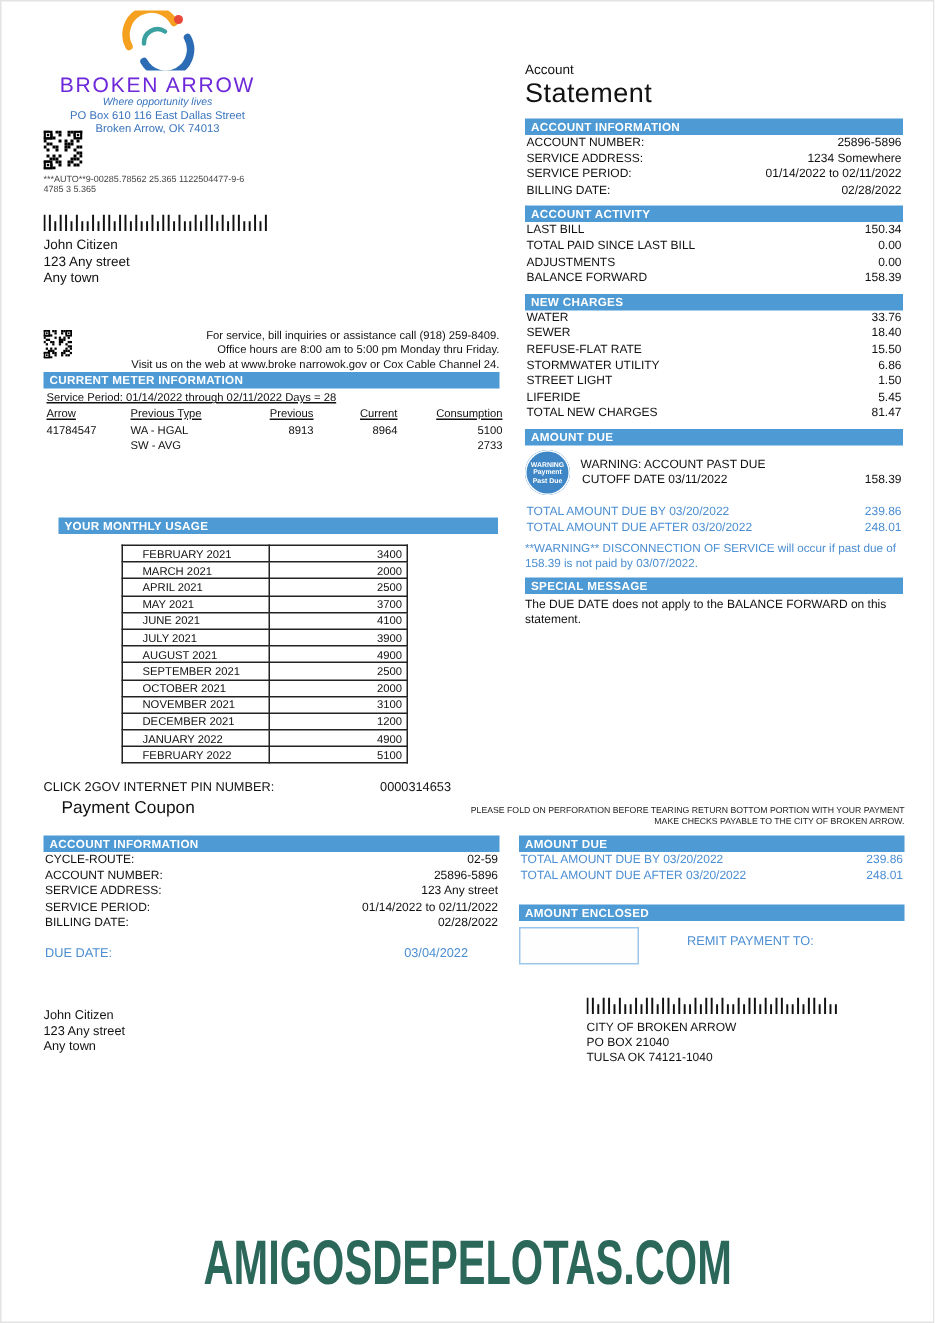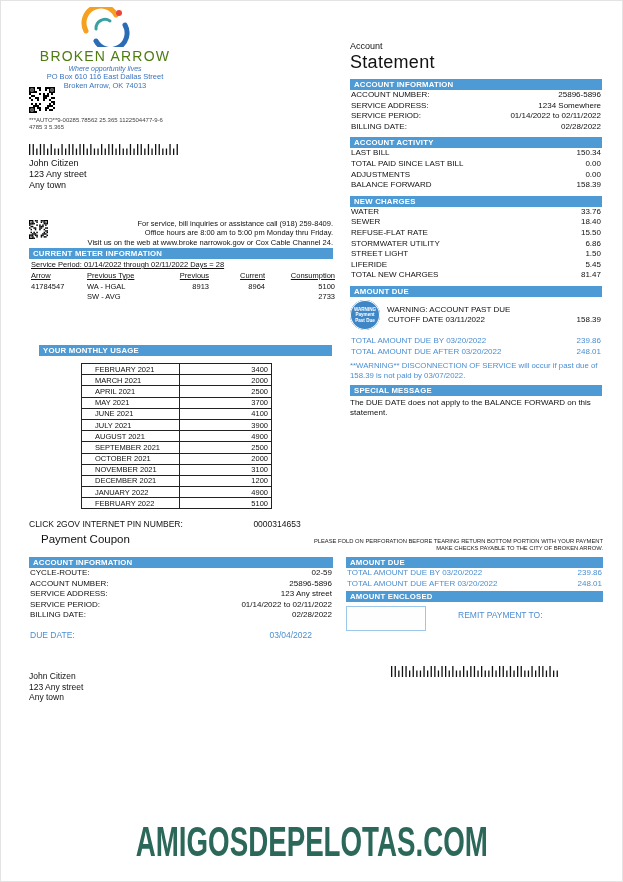--- a/index.html
+++ b/index.html
@@ -7,21 +7,21 @@
   body{font-family:"Liberation Sans",sans-serif;color:#111}
   .page{position:relative;width:623px;height:882px;background:#fff;overflow:hidden;border:1px solid #e3e3e3}
 
   .bar{background:#4d9ad5;color:#fff;font-weight:bold;font-size:7.8px;line-height:11px;height:11px;padding-left:4px;letter-spacing:.2px}
   .kv{display:flex;justify-content:space-between;font-size:8px;line-height:10.6px;padding:0 1px}
   .kv .v{text-align:center}
   .blue{color:#4b8ed2}
 
   .brand{position:absolute;left:18px;top:6px;width:172px;text-align:center}
   .logo{height:40px}
-  .brand-name{font-size:14px;color:#4d7c0f;letter-spacing:1.2px;margin-top:1px}
+  .brand-name{font-size:14px;color:#6d28d9;letter-spacing:1.2px;margin-top:1px}
   .brand-tag{font-size:7px;font-style:italic;color:#3a74bd;margin-top:1px}
   .brand-addr{font-size:7.5px;color:#3a74bd;line-height:9px}
 
   .qr1{position:absolute;left:28px;top:86px}
   .meta{position:absolute;left:28px;top:116px;font-size:6px;line-height:6.8px;color:#444}
   .bc1{position:absolute;left:28px;top:140px}
   .recip{position:absolute;left:28px;top:157px;font-size:9px;line-height:11px}
   .qr2{position:absolute;left:28px;top:219px}
   .contact{position:absolute;left:58px;top:218px;width:274px;text-align:right;font-size:7.5px;line-height:9.4px}
 
@@ -534,21 +534,21 @@
   <div class="cright">
     <div class="bar">AMOUNT DUE</div>
     <div class="kv">
         <span class="k blue">TOTAL AMOUNT DUE BY 03/20/2022</span>
         <span class="v blue">239.86</span>
       </div>
     <div class="kv">
         <span class="k blue">TOTAL AMOUNT DUE AFTER 03/20/2022</span>
         <span class="v blue">248.01</span>
       </div>
-    <div class="bar" style="margin-top:2px">AMOUNT ENCLOSED</div>
+    <div class="bar" style="margin-top:14px">AMOUNT ENCLOSED</div>
     <div class="encrow">
       <div class="encbox"></div>
       <div class="remit blue">REMIT PAYMENT TO:</div>
     </div>
   </div>
 
   <div class="crecip">
     <div>John Citizen</div>
     <div>123 Any street</div>
     <div>Any town</div>
@@ -596,18 +596,23 @@
         <rect x="136.8" y="4.5" width="1.3" height="6.5"></rect>
         <rect x="140.4" y="0" width="1.3" height="11"></rect>
         <rect x="144.0" y="4.5" width="1.3" height="6.5"></rect>
         <rect x="147.6" y="0" width="1.3" height="11"></rect>
         <rect x="151.2" y="0" width="1.3" height="11"></rect>
         <rect x="154.8" y="4.5" width="1.3" height="6.5"></rect>
         <rect x="158.4" y="0" width="1.3" height="11"></rect>
         <rect x="162.0" y="4.5" width="1.3" height="6.5"></rect>
         <rect x="165.6" y="4.5" width="1.3" height="6.5"></rect>
       </svg></div>
+  <div class="payee">
+    <div>CITY OF BROKEN ARROW</div>
+    <div>PO BOX 21040</div>
+    <div>TULSA OK 74121-1040</div>
+  </div>
 
   <div class="watermark">
     <span>AMIGOSDEPELOTAS.COM</span>
   </div>
 
 </div>
 
 </body></html>

